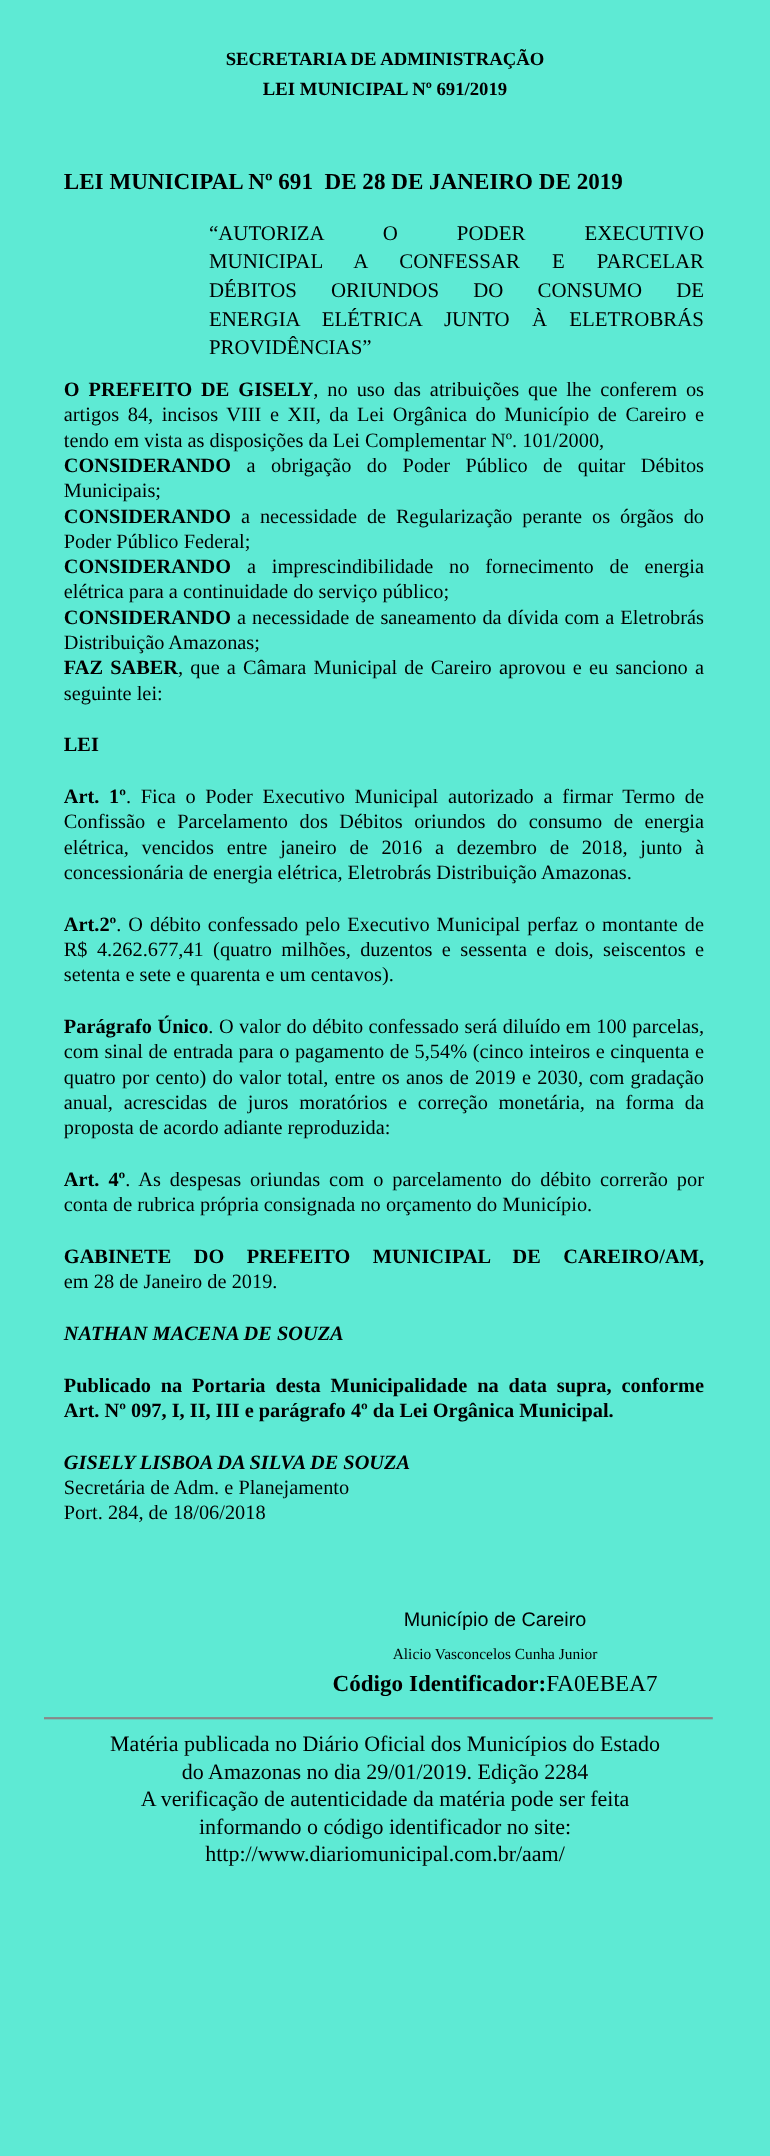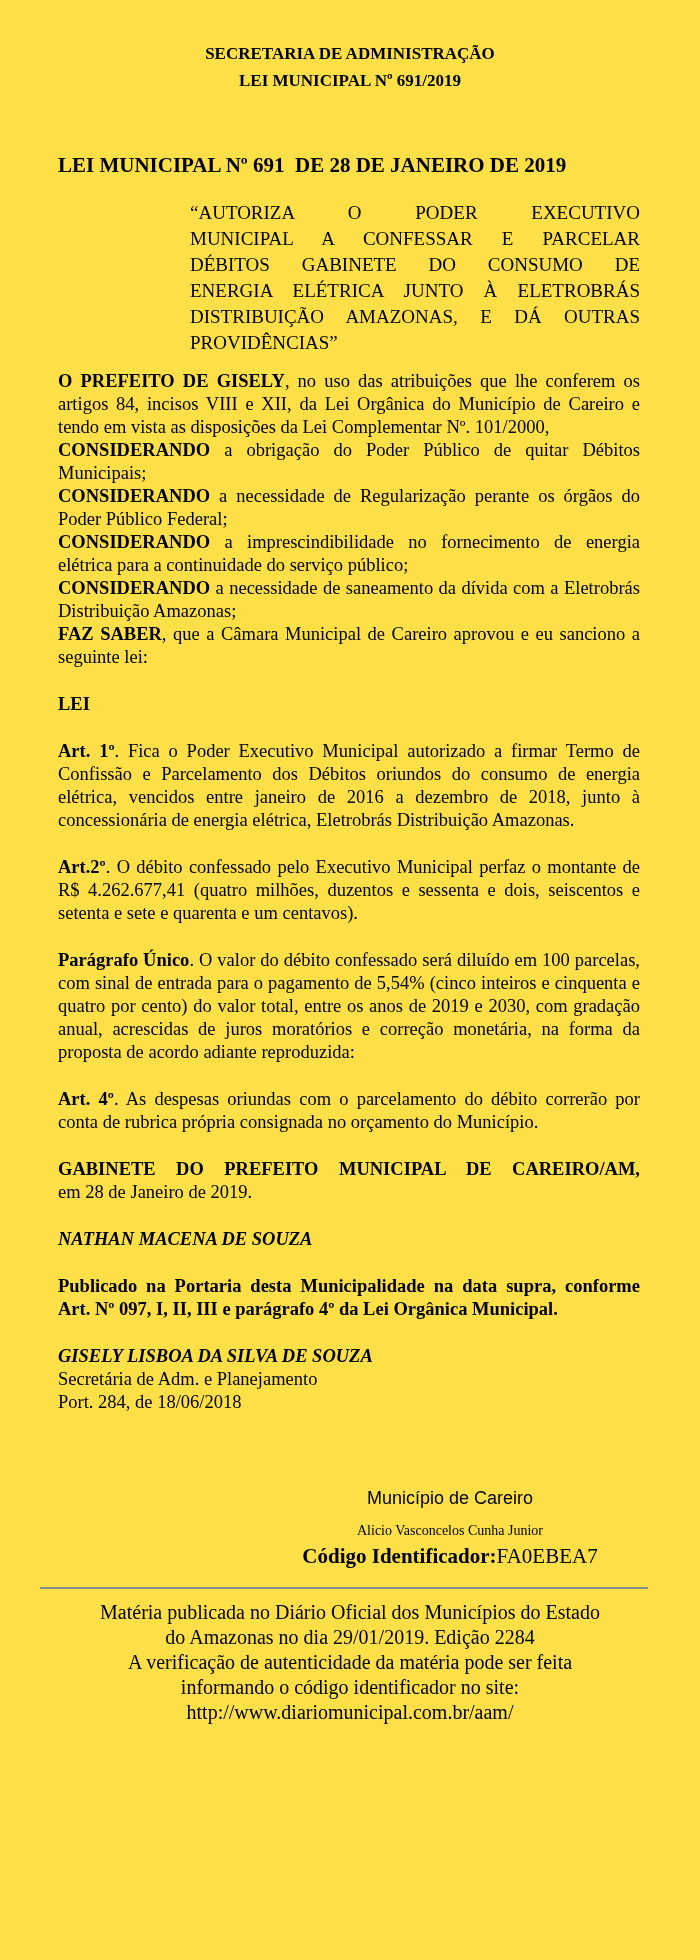--- a/index.html
+++ b/index.html
@@ -1,19 +1,19 @@
 <!DOCTYPE html>
 <html><head>
 <meta charset="utf-8">
 <style>
   html,body{margin:0;padding:0;background:#ffffff;}
   .page{
     position:relative;
     width:700px;height:1960px;
-    background:#fde047;color:#000000;
+    background:#5eead4;color:#000000;
     font-family:"Liberation Serif", serif;
     overflow:hidden;
   }
   .doc-header{
     padding-top:40px;
     text-align:center;
     font-weight:bold;
     font-size:17px;
     line-height:27px;
   }
@@ -94,23 +94,22 @@
   <div class="doc-header">
     <div>SECRETARIA DE ADMINISTRAÇÃO</div>
     <div>LEI MUNICIPAL Nº 691/2019</div>
   </div>
 
   <div class="law-title">LEI MUNICIPAL Nº 691  DE 28 DE JANEIRO DE 2019</div>
 
   <div class="epigraph">
     <div class="quote-line">“AUTORIZA O PODER EXECUTIVO</div>
     <div class="quote-line">MUNICIPAL A CONFESSAR E PARCELAR</div>
-    <div class="quote-line">DÉBITOS GABINETE DO CONSUMO DE</div>
+    <div class="quote-line">DÉBITOS ORIUNDOS DO CONSUMO DE</div>
     <div class="quote-line">ENERGIA ELÉTRICA JUNTO À ELETROBRÁS</div>
-    <div class="quote-line">DISTRIBUIÇÃO AMAZONAS, E DÁ OUTRAS</div>
     <div class="quote-line last">PROVIDÊNCIAS”</div>
   </div>
 
   <div class="bodycol">
 
     <p><span class="lead">O PREFEITO DE GISELY</span><span>, no uso das atribuições que lhe conferem os artigos 84, incisos VIII e XII, da Lei Orgânica do Município de Careiro e tendo em vista as disposições da Lei Complementar Nº. 101/2000,</span></p>
 
     <p><span class="lead">CONSIDERANDO</span><span> a obrigação do Poder Público de quitar Débitos Municipais;</span></p>
 
     <p><span class="lead">CONSIDERANDO</span><span> a necessidade de Regularização perante os órgãos do Poder Público Federal;</span></p>

